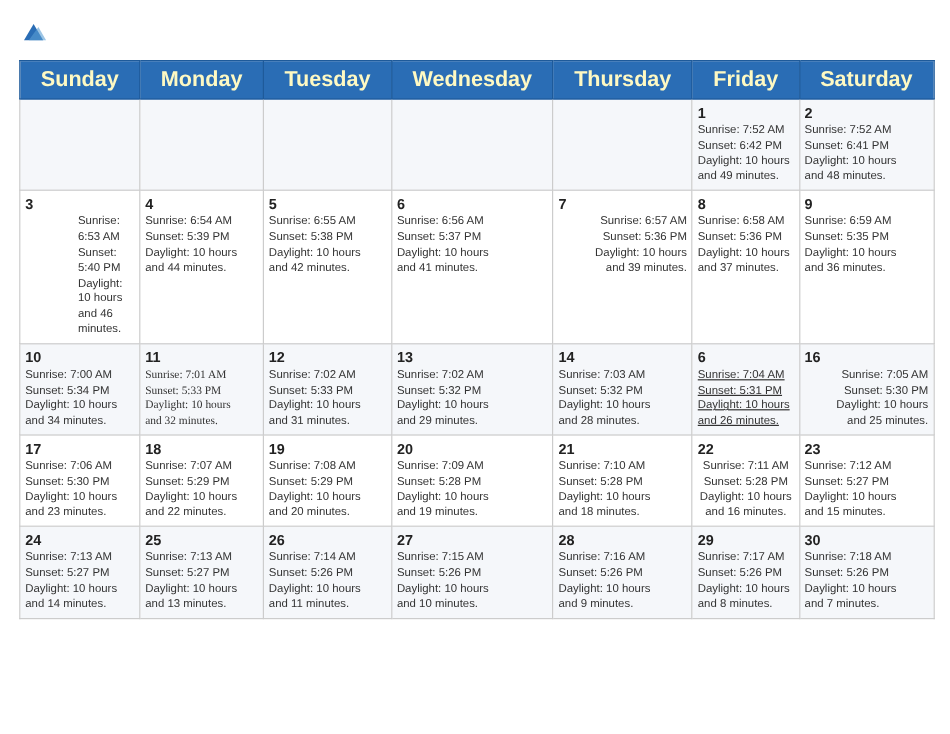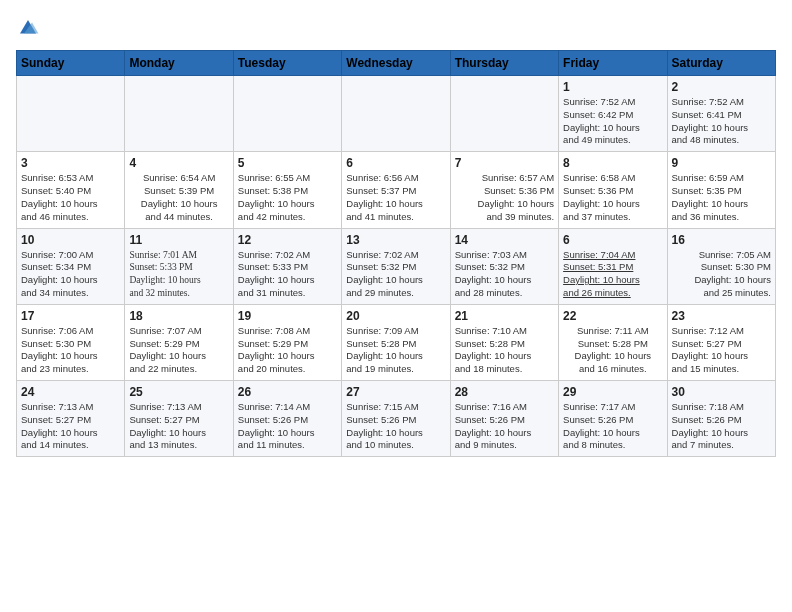--- a/index.html
+++ b/index.html
@@ -53,24 +53,24 @@
       font-size: 14px;
       color: #444;
     }
     .calendar {
       width: 100%;
       border-collapse: collapse;
       border: 1px solid #ccc;
     }
     .calendar th {
       background: #2a6db5;
-      color: #000000;
-      font-size: 12px;
-      font-weight: bold;
-      padding: 5px 4px;
+      color: #fef9c3;
+      font-size: 18px;
+      font-weight: bold;
+      padding: 5px 17px;
       text-align: left;
       border: 1px solid #1e5a9a;
     }
     .calendar td {
       vertical-align: top;
       border: 1px solid #ccc;
       padding: 4px 4px 4px 4px;
       width: 108px;
       min-height: 80px;
       background: #fff;
@@ -149,28 +149,28 @@
           <span class="day-number">2</span>
           <div class="day-info" style="white-space: pre-line;">Sunrise: 7:52 AM
 Sunset: 6:41 PM
 Daylight: 10 hours
 and 48 minutes.</div>
         </td>
       </tr>
       <tr>
         <td>
           <span class="day-number">3</span>
-          <div class="day-info" style="white-space: pre-line;">Sunrise: 6:53 AM
+          <div class="day-info" style="white-space: pre-line; margin-left: 44px;">Sunrise: 6:53 AM
 Sunset: 5:40 PM
 Daylight: 10 hours
 and 46 minutes.</div>
         </td>
         <td>
           <span class="day-number">4</span>
-          <div class="day-info" style="white-space: pre-line; text-align: center;">Sunrise: 6:54 AM
+          <div class="day-info" style="white-space: pre-line;">Sunrise: 6:54 AM
 Sunset: 5:39 PM
 Daylight: 10 hours
 and 44 minutes.</div>
         </td>
         <td>
           <span class="day-number">5</span>
           <div class="day-info" style="white-space: pre-line;">Sunrise: 6:55 AM
 Sunset: 5:38 PM
 Daylight: 10 hours
 and 42 minutes.</div>

